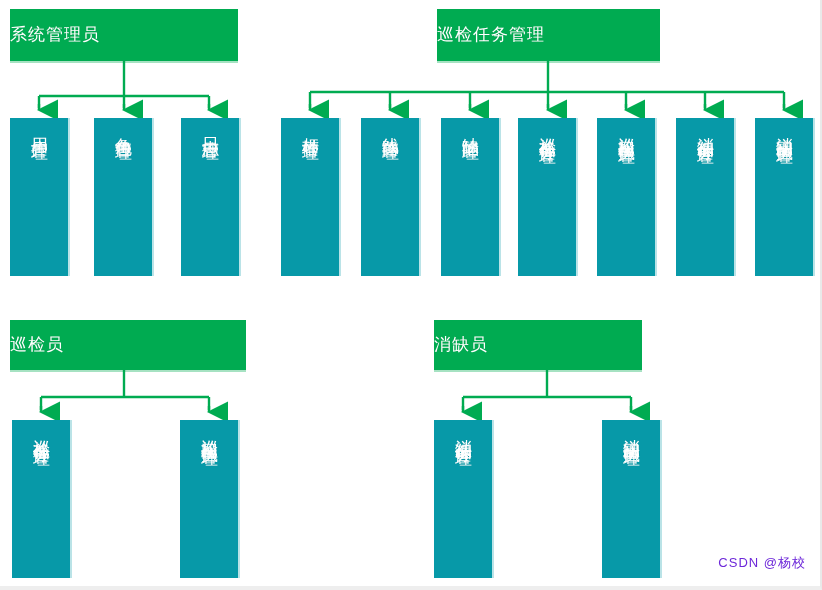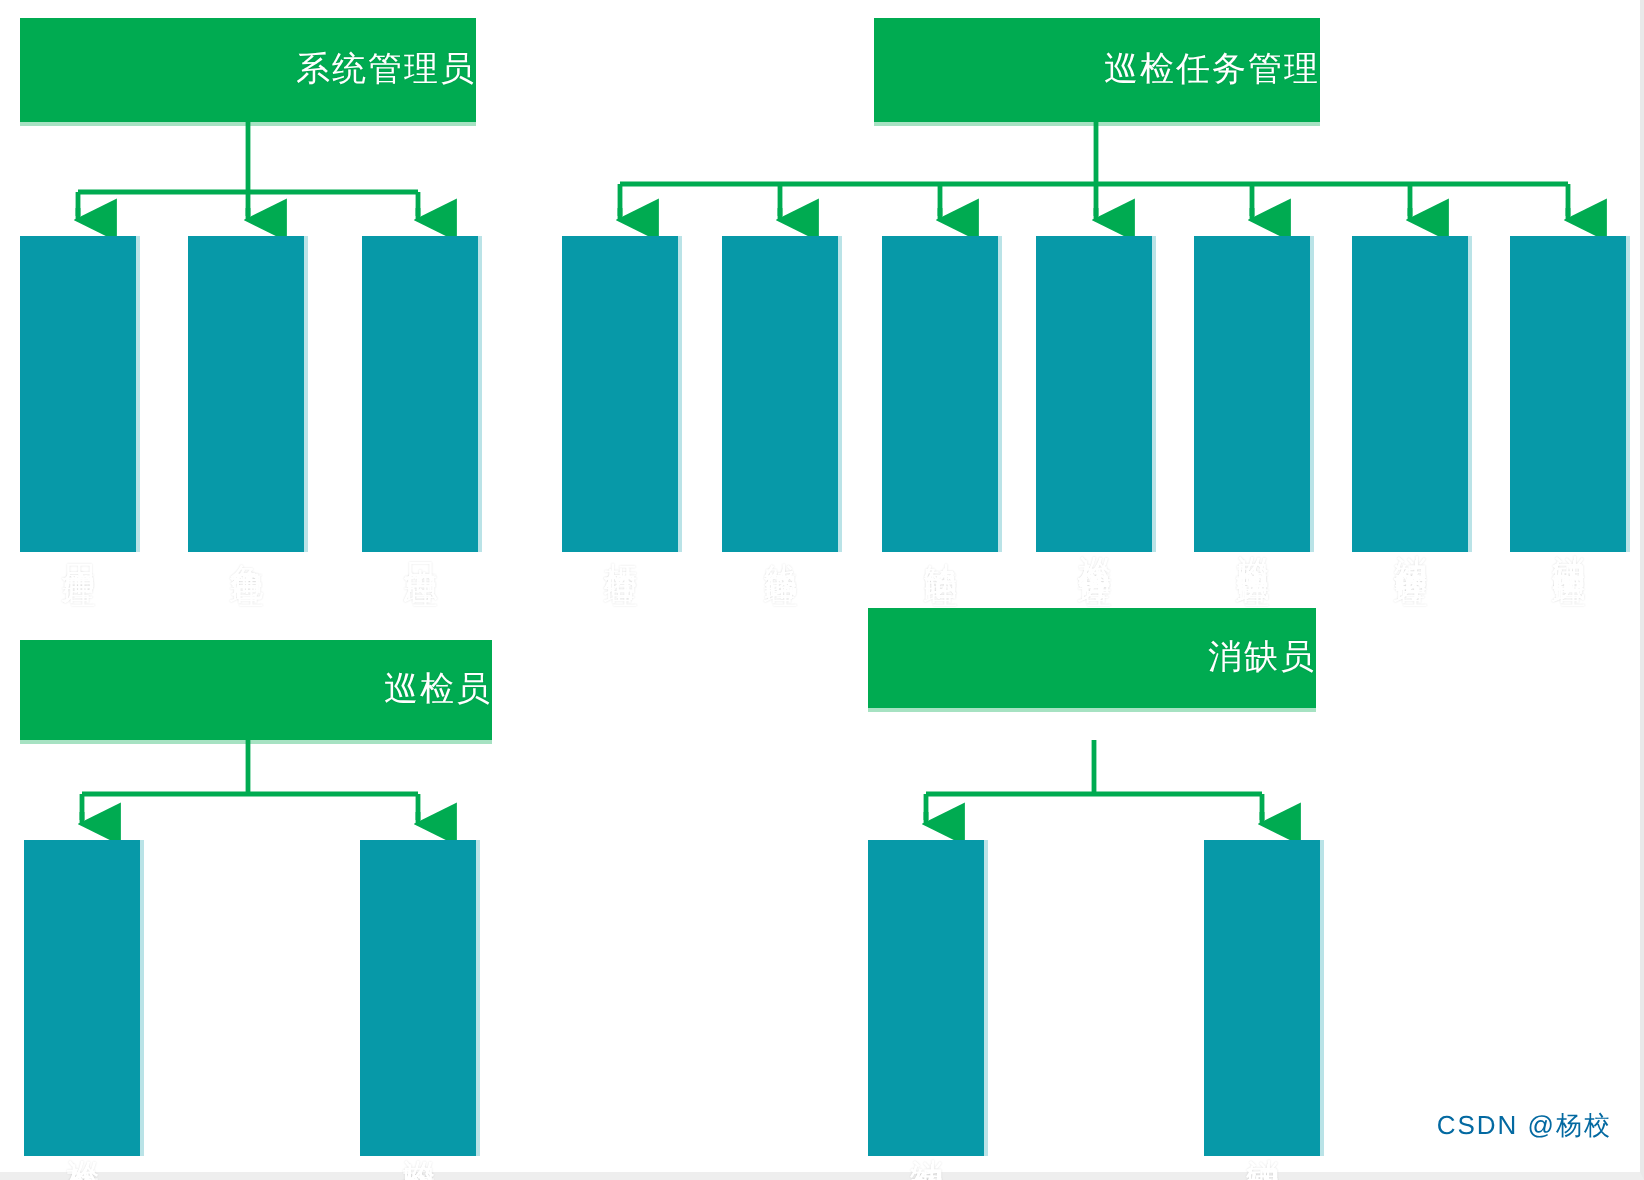--- a/index.html
+++ b/index.html
@@ -20,21 +20,21 @@
   svg.wires{
     position:absolute;left:0;top:0;
     width:822px;height:590px;
     pointer-events:none;
   }
   .node{
     position:absolute;
     box-sizing:border-box;
     display:flex;
     align-items:center;
-    justify-content:flex-end;
+    justify-content:flex-start;
     color:#ffffff;
     text-shadow:0 0 1px rgba(0,0,0,.12);
   }
   .node.header{
     background:#00ab51;
     font-size:17px;
     letter-spacing:1px;
     line-height:1.1;
     box-shadow:0 2px 0 rgba(0,171,81,.35);
   }
@@ -47,21 +47,21 @@
     letter-spacing:2px;
     padding-top:6px;
     box-shadow:2px 0 0 rgba(7,153,168,.28);
   }
   .node.leaf span{
     display:block;
   }
   .watermark{
     position:absolute;
     right:14px;bottom:14px;
-    color:#0369a1;
+    color:#6d28d9;
     font-size:13px;
     letter-spacing:1px;
     white-space:nowrap;
     user-select:none;
   }
 </style>
 </head>
 <body>
 
 <div id="canvas">
@@ -161,21 +161,21 @@
   <div class="node header" style="left:10px;top:320px;width:236px;height:50px;">
     <span>巡检员</span>
   </div>
   <div class="node leaf" style="left:12px;top:420px;width:58px;height:158px;">
     <span>巡检任务管理</span>
   </div>
   <div class="node leaf" style="left:180px;top:420px;width:58px;height:158px;">
     <span>巡检回执管理</span>
   </div>
 
-  <div class="node header" style="left:434px;top:304px;width:224px;height:50px;">
+  <div class="node header" style="left:434px;top:320px;width:208px;height:50px;">
     <span>消缺员</span>
   </div>
   <div class="node leaf" style="left:434px;top:420px;width:58px;height:158px;">
     <span>消缺任务管理</span>
   </div>
   <div class="node leaf" style="left:602px;top:420px;width:58px;height:158px;">
     <span>消缺回执管理</span>
   </div>
 
   <div class="watermark">CSDN @杨校</div>

